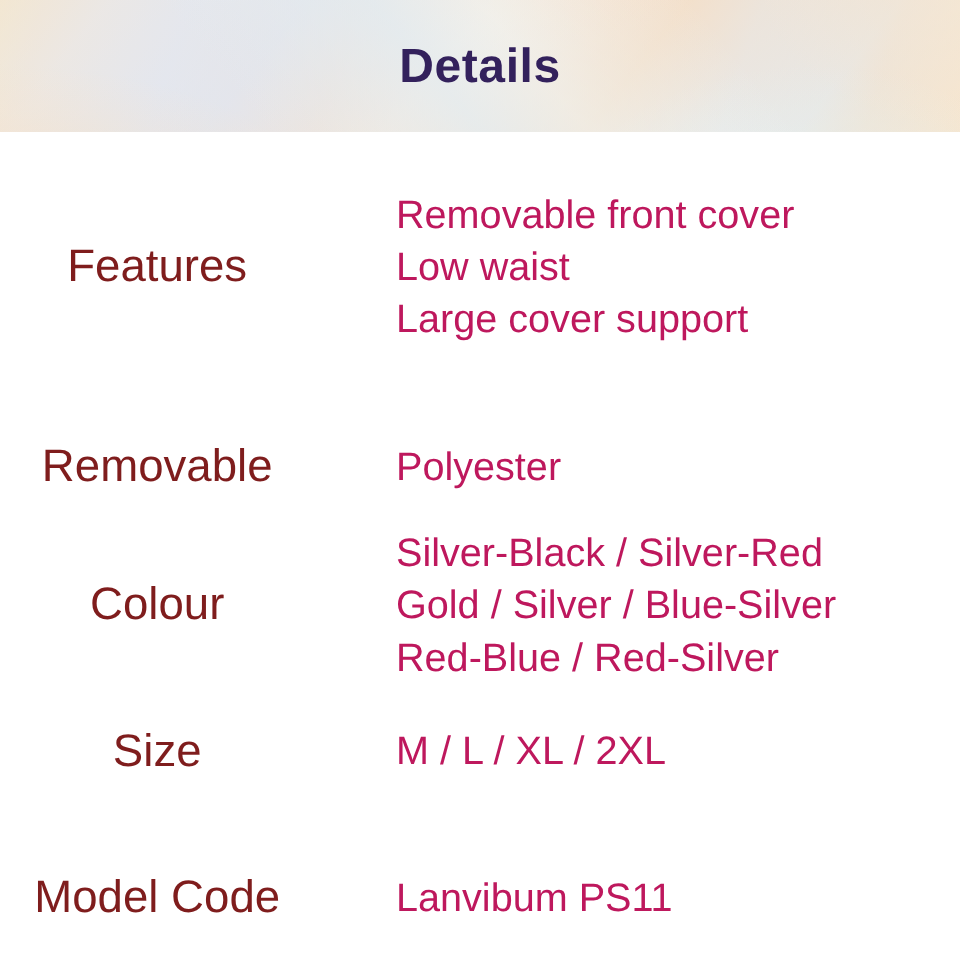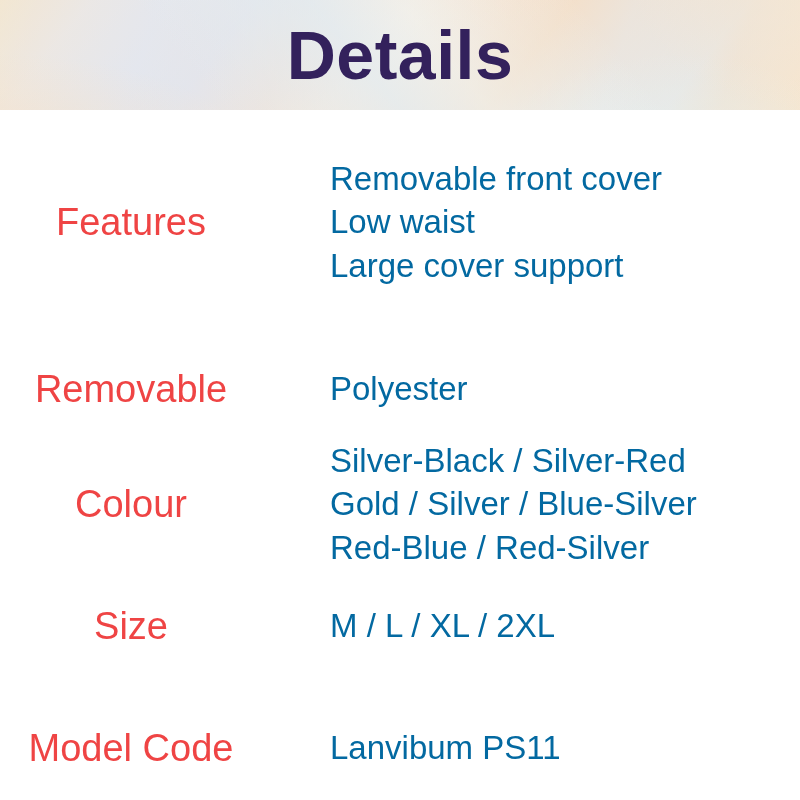--- a/index.html
+++ b/index.html
@@ -88,21 +88,21 @@
   .header-title {
     position: absolute;
     left: 0;
     right: 0;
     top: 0;
     height: 110px;
     display: flex;
     align-items: center;
     justify-content: center;
     z-index: 5;
-    font-size: 68px;
+    font-size: 40px;
     font-weight: 700;
     letter-spacing: 0.5px;
     color: #33215c;
     line-height: 1;
     white-space: nowrap;
   }
 
   
   .spec-table {
     position: relative;
@@ -115,32 +115,32 @@
     display: flex;
     align-items: center;
     width: 800px;
     box-sizing: border-box;
   }
 
   .spec-label {
     width: 262px;
     flex: 0 0 262px;
     text-align: center;
-    color: #ef4444;
+    color: #7f1d1d;
     font-size: 38px;
     font-weight: 400;
     line-height: 1.18;
     white-space: nowrap;
   }
 
   .spec-value {
     flex: 1 1 auto;
     padding-left: 68px;
     box-sizing: border-box;
-    color: #0369a1;
+    color: #be185d;
     font-size: 33px;
     font-weight: 400;
     line-height: 1.32;
   }
 
   .spec-value .vline {
     display: block;
     white-space: nowrap;
   }
 

